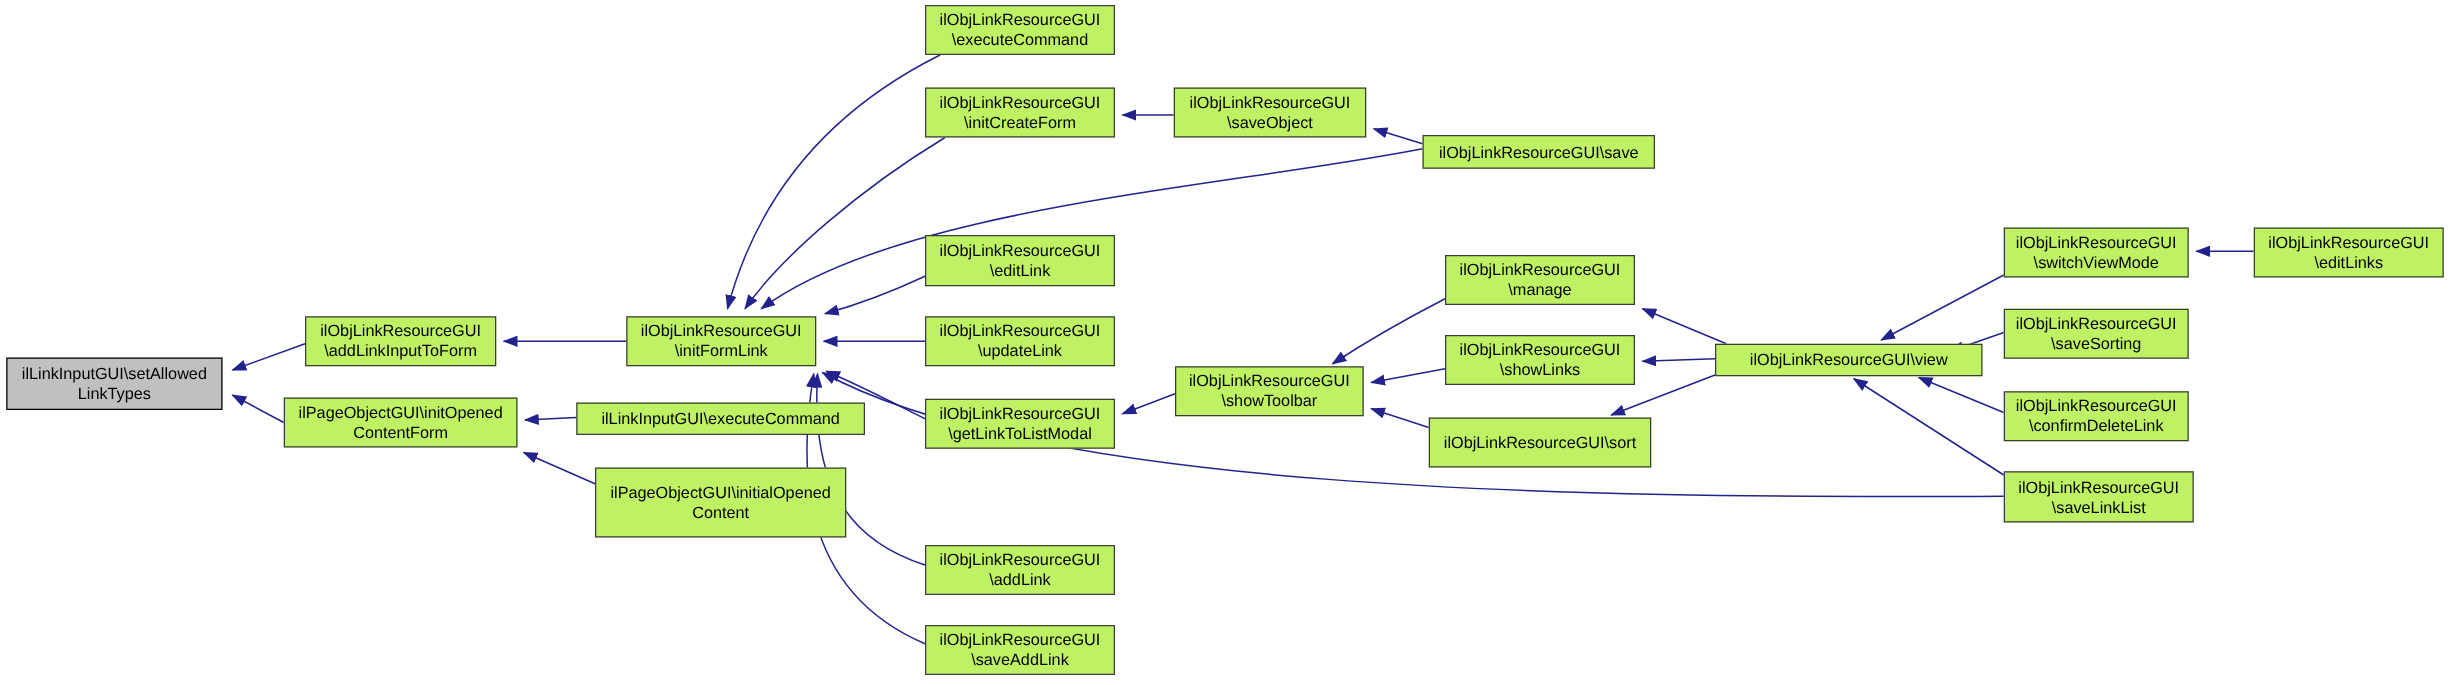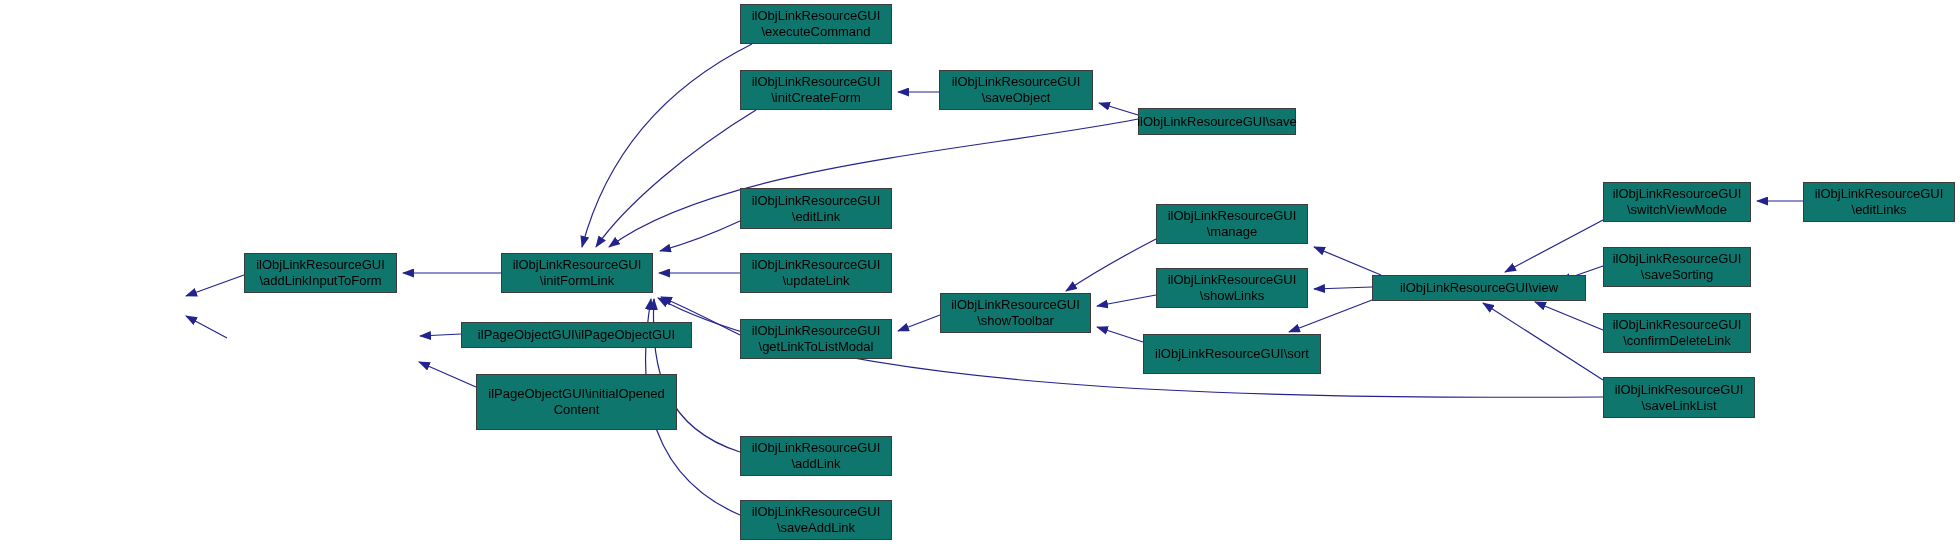--- a/index.html
+++ b/index.html
@@ -8,21 +8,21 @@
     width:1960px;
     height:548px;
     background:#ffffff;
     font-family:"Liberation Sans", sans-serif;
     overflow:hidden;
   }
   #edges{position:absolute;left:0;top:0;}
   .node{
     position:absolute;
     box-sizing:border-box;
-    background:#0f766e;
+    background:#bef264;
     border:1px solid #3c3c3c;
     display:flex;
     align-items:center;
     justify-content:center;
     text-align:center;
     font-size:13px;
     line-height:16px;
     color:#000000;
     white-space:pre-line;
     z-index:2;
@@ -67,34 +67,38 @@
     <path class="edge" d="M1381,275 L1314,247" marker-end="url(#arrow)"></path>
     <path class="edge" d="M1372,287 L1314,289" marker-end="url(#arrow)"></path>
     <path class="edge" d="M1372,300 L1289,332" marker-end="url(#arrow)"></path>
     <path class="edge" d="M1603,220 L1505,272" marker-end="url(#arrow)"></path>
     <path class="edge" d="M1603,266 L1560,281" marker-end="url(#arrow)"></path>
     <path class="edge" d="M1603,330 L1535,302" marker-end="url(#arrow)"></path>
     <path class="edge" d="M1603,380 L1483,303" marker-end="url(#arrow)"></path>
     <path class="edge" d="M1803,201 L1757,201" marker-end="url(#arrow)"></path>
   </svg>
 
+  <div class="node highlight" style="left:5px;top:286px;width:173px;height:42px;">ilLinkInputGUI\setAllowed
+LinkTypes</div>
   <div class="node" style="left:244px;top:253px;width:153px;height:40px;">ilObjLinkResourceGUI
 \addLinkInputToForm</div>
+  <div class="node" style="left:227px;top:318px;width:187px;height:40px;">ilPageObjectGUI\initOpened
+ContentForm</div>
   <div class="node" style="left:501px;top:253px;width:152px;height:40px;">ilObjLinkResourceGUI
 \initFormLink</div>
-  <div class="node" style="left:461px;top:322px;width:231px;height:26px;">ilPageObjectGUI\ilPageObjectGUI</div>
+  <div class="node" style="left:461px;top:322px;width:231px;height:26px;">ilLinkInputGUI\executeCommand</div>
   <div class="node" style="left:476px;top:374px;width:201px;height:56px;">ilPageObjectGUI\initialOpened
 Content</div>
   <div class="node" style="left:740px;top:4px;width:152px;height:40px;">ilObjLinkResourceGUI
 \executeCommand</div>
   <div class="node" style="left:740px;top:70px;width:152px;height:40px;">ilObjLinkResourceGUI
 \initCreateForm</div>
   <div class="node" style="left:939px;top:70px;width:154px;height:40px;">ilObjLinkResourceGUI
 \saveObject</div>
-  <div class="node" style="left:1138px;top:108px;width:158px;height:27px;">ilObjLinkResourceGUI\save</div>
+  <div class="node" style="left:1138px;top:108px;width:186px;height:27px;">ilObjLinkResourceGUI\save</div>
   <div class="node" style="left:740px;top:188px;width:152px;height:41px;">ilObjLinkResourceGUI
 \editLink</div>
   <div class="node" style="left:740px;top:253px;width:152px;height:40px;">ilObjLinkResourceGUI
 \updateLink</div>
   <div class="node" style="left:740px;top:319px;width:152px;height:40px;">ilObjLinkResourceGUI
 \getLinkToListModal</div>
   <div class="node" style="left:740px;top:436px;width:152px;height:40px;">ilObjLinkResourceGUI
 \addLink</div>
   <div class="node" style="left:740px;top:500px;width:152px;height:40px;">ilObjLinkResourceGUI
 \saveAddLink</div>

